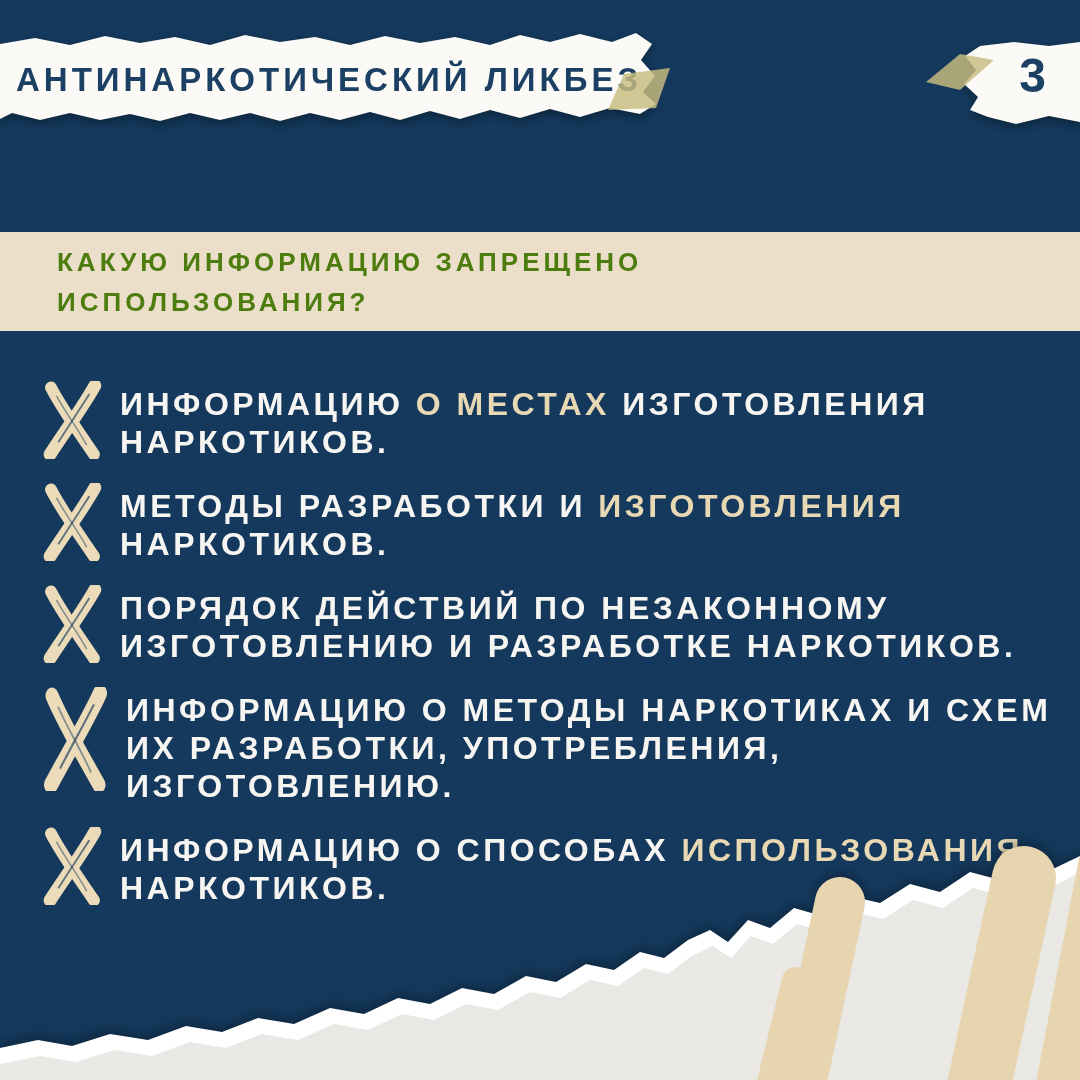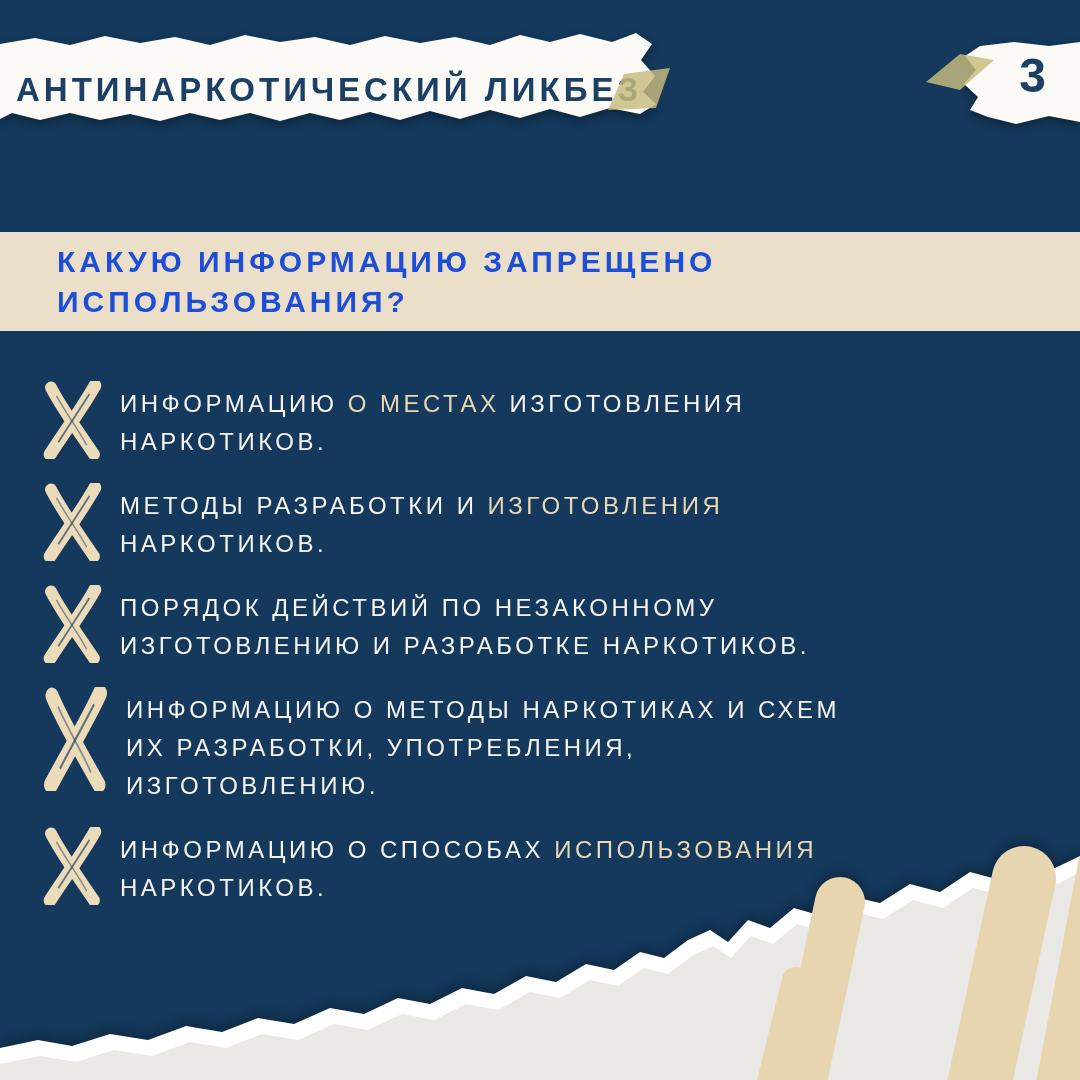--- a/index.html
+++ b/index.html
@@ -7,21 +7,21 @@
   .canvas {
     position:relative; width:1080px; height:1080px; overflow:hidden;
     background:#14395c;
     font-family:"Liberation Sans", sans-serif;
   }
 
   
   .header-strip { position:absolute; left:0; top:30px; width:690px; height:100px; }
   .header-strip svg.paper { position:absolute; inset:0; filter:drop-shadow(0 4px 5px rgba(0,0,0,.35)); }
   .header-title {
-    position:absolute; left:16px; top:20px; height:80px; width:640px;
+    position:absolute; left:16px; top:10px; height:80px; width:640px;
     display:flex; align-items:center;
     font-size:33px; font-weight:bold; letter-spacing:4px;
     color:#1b4064; white-space:nowrap;
   }
 
   .tape { position:absolute; opacity:.82; }
   .tape-1 { left:608px; top:66px; }
   .tape-2 { left:918px; top:50px; }
 
   
@@ -33,32 +33,32 @@
   }
 
   
   .heading-band {
     position:absolute; left:0; top:232px; width:1080px; height:99px;
     background:#ecdfca;
     display:flex; flex-direction:column; justify-content:center;
     padding-left:57px;
   }
   .heading-line {
-    font-size:30px; font-weight:bold; letter-spacing:4px;
-    color:#1d4ed8; line-height:40px; white-space:nowrap;
+    font-size:26px; font-weight:bold; letter-spacing:4px;
+    color:#4d7c0f; line-height:40px; white-space:nowrap;
   }
 
   
   .list { position:absolute; left:40px; top:383px; width:1000px; display:flex; flex-direction:column; gap:24px; }
   .list-item { display:flex; align-items:flex-start; gap:16px; }
   .xmark { width:64px; height:78px; flex:none; margin-top:-2px; }
   .list-item.tall .xmark { width:70px; height:104px; }
   .item-text { padding-top:2px; }
   .item-line {
-    font-size:24px; font-weight:normal; letter-spacing:3.5px;
+    font-size:32px; font-weight:bold; letter-spacing:3.5px;
     color:#f7f5f1; line-height:38px; white-space:nowrap;
   }
   .item-line .hl { color:#e8d8b4; }
 
   
   .bottom-paper { position:absolute; left:0; bottom:0; width:1080px; height:240px;
     filter:drop-shadow(0 -4px 6px rgba(0,0,0,.3)); }
 </style>
 </head>
 <body>

